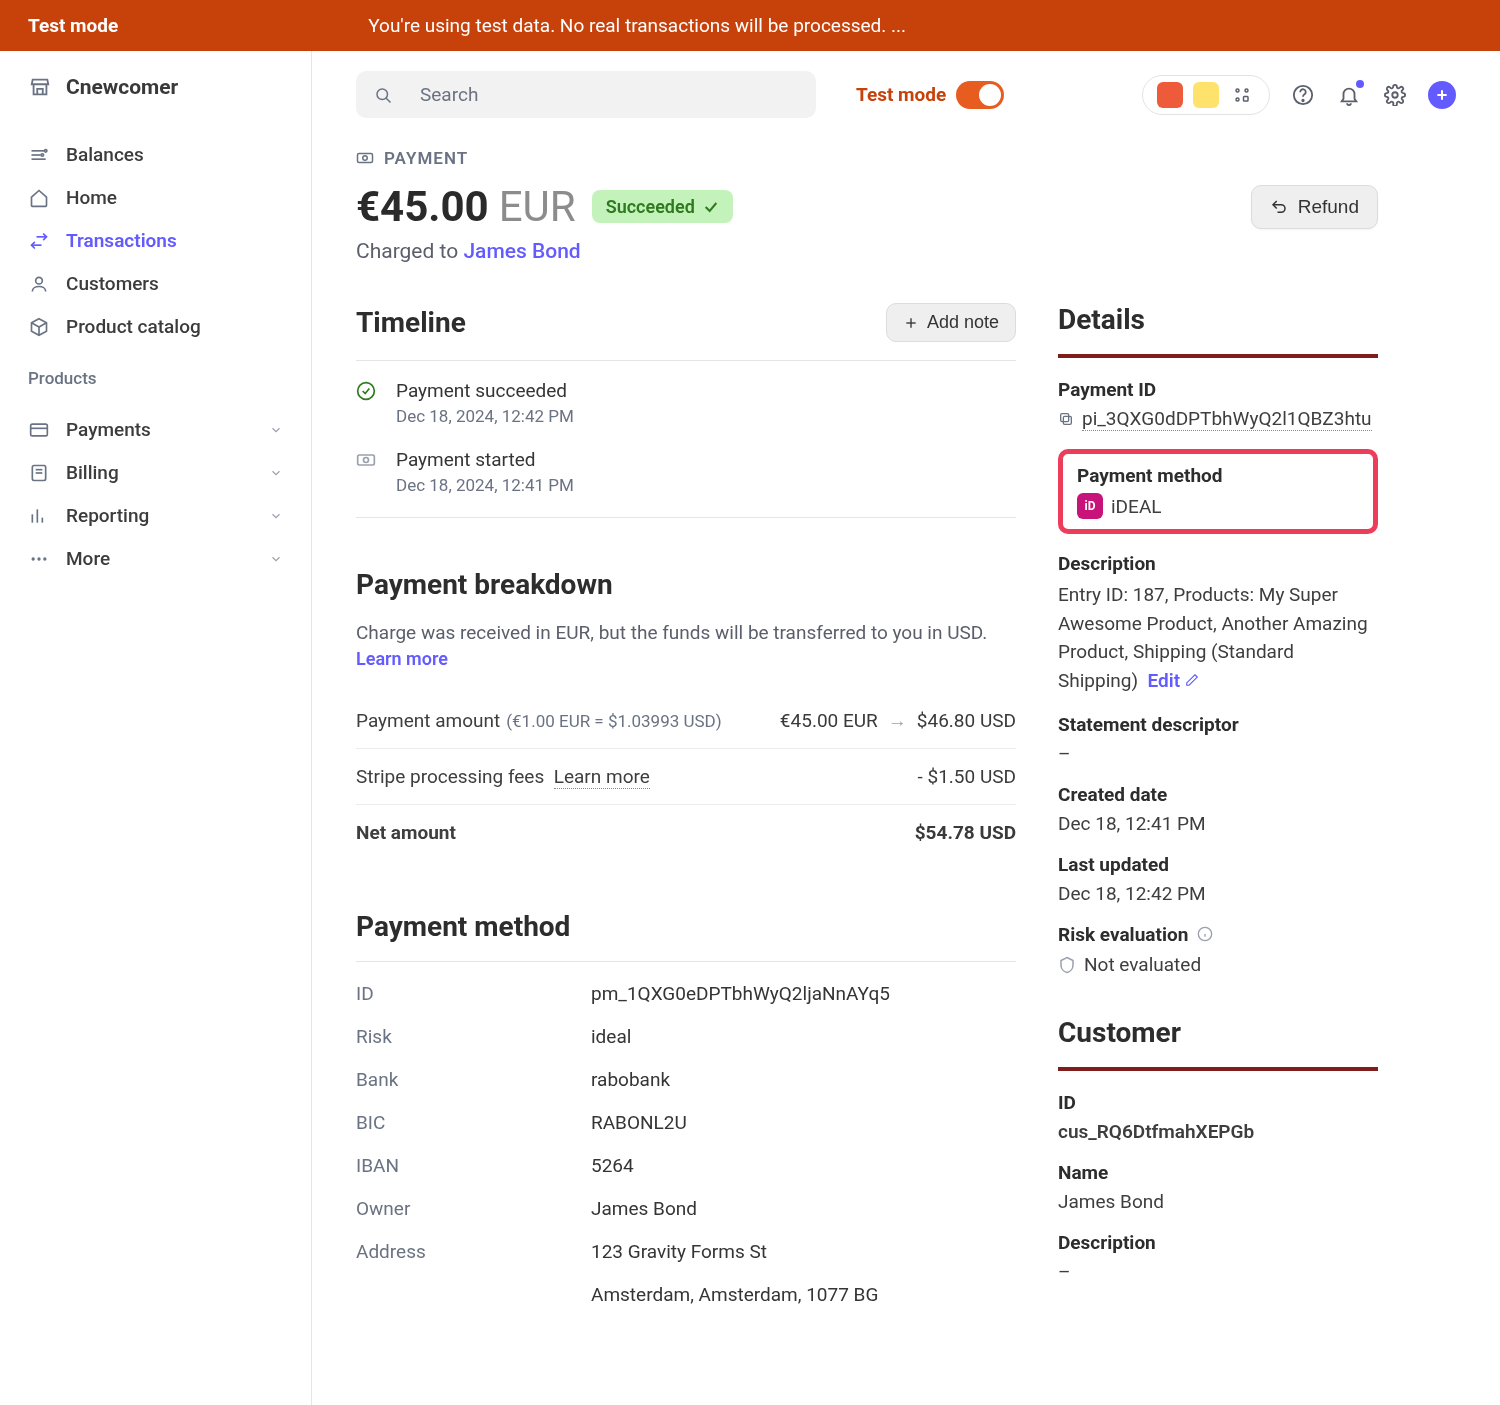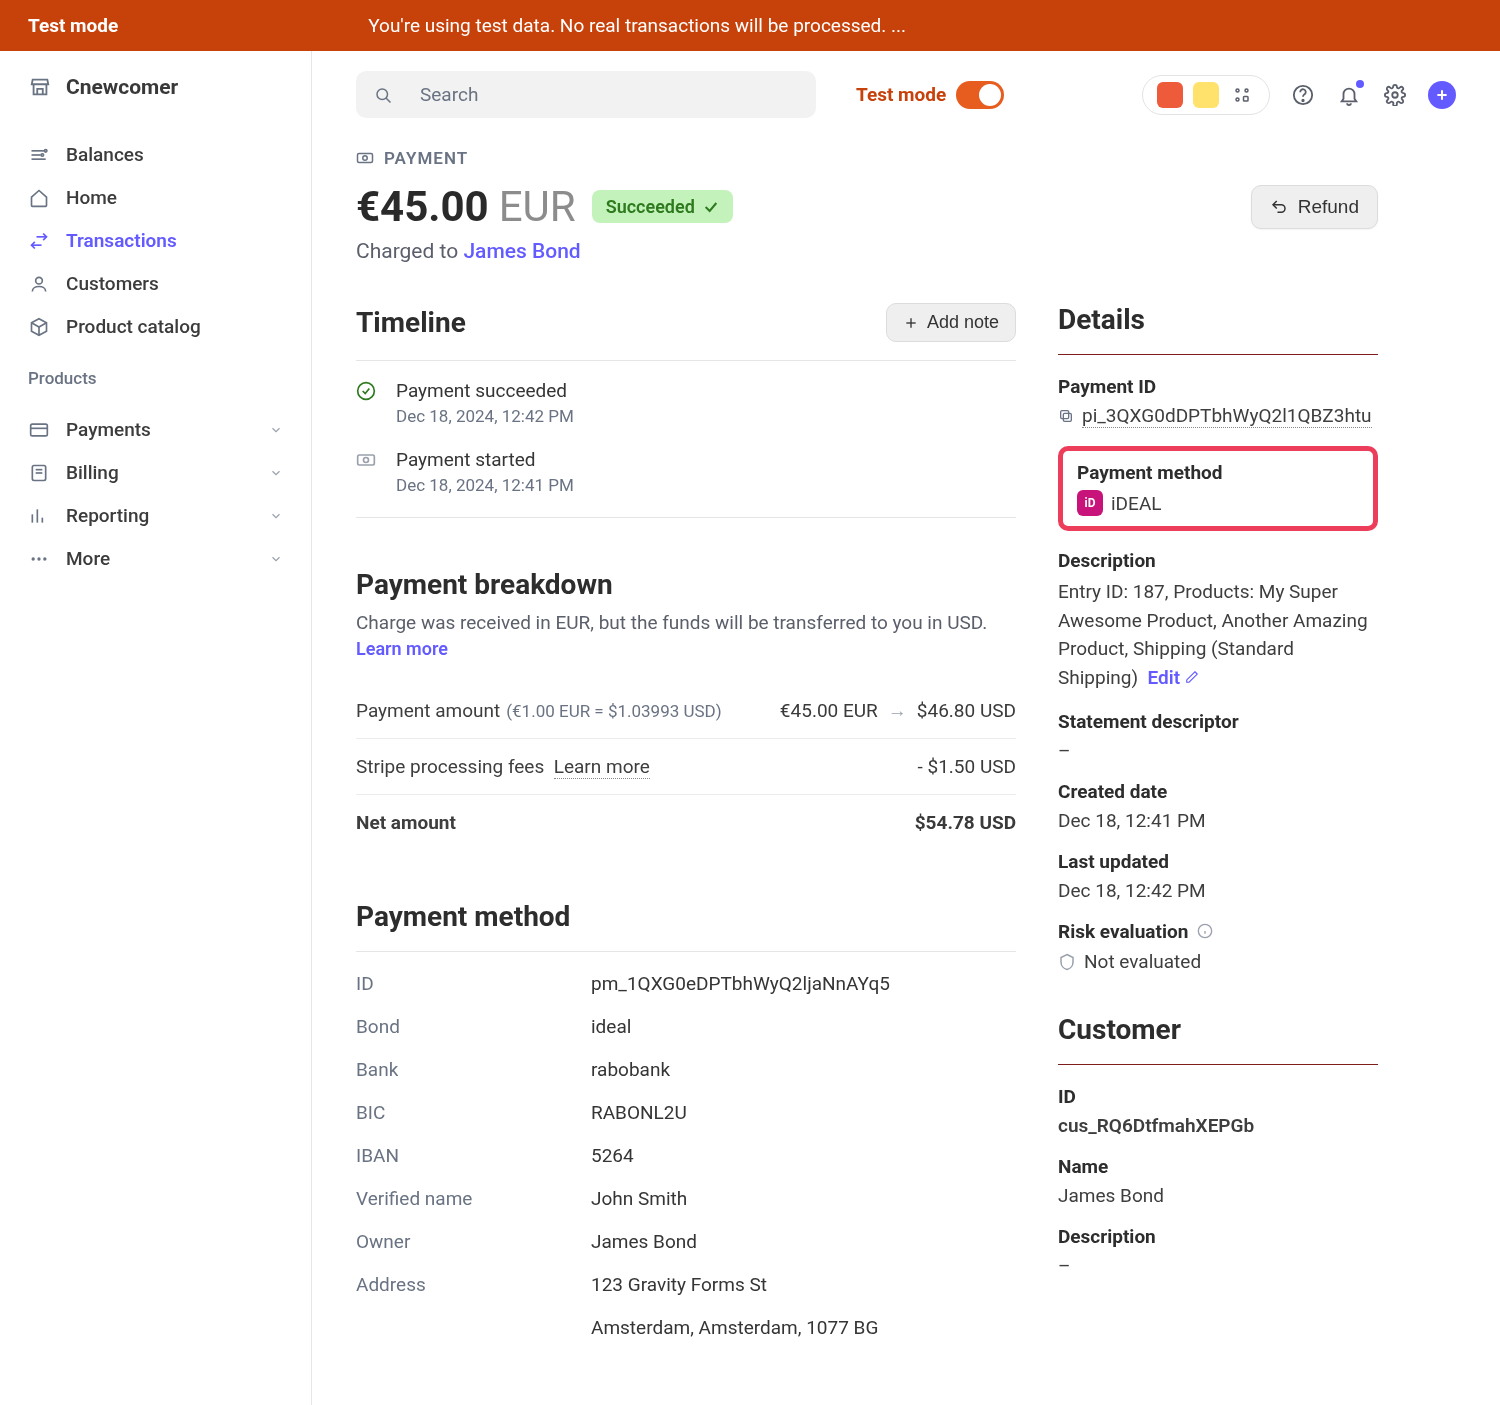--- a/index.html
+++ b/index.html
@@ -54,39 +54,39 @@
   .panel-title{font-size:28px;font-weight:700;color:#2d2d2d;}
   .ghost-btn{border:1px solid #dcdcdc;border-radius:10px;padding:8px 16px;display:flex;align-items:center;gap:8px;font-size:18px;color:#333;}
   
   .tl-item{display:flex;gap:18px;margin-bottom:22px;}
   .tl-icon{width:22px;flex-shrink:0;color:#2e7a1e;margin-top:2px;}
   .tl-icon.gray{color:#9aa0ac;}
   .tl-text{font-size:19px;color:#353535;}
   .tl-time{font-size:17px;color:#6a7383;margin-top:4px;}
 
   .section{margin-top:50px;}
-  .subhead{font-size:28px;font-weight:700;color:#2d2d2d;margin-bottom:10px;}
+  .subhead{font-size:28px;font-weight:700;color:#2d2d2d;margin-bottom:20px;}
   .subnote{font-size:19px;color:#5b5f6b;margin-bottom:4px;}
   .link{color:#635bff;font-weight:600;cursor:pointer;}
   .dotted{border-bottom:1px dotted #888;cursor:pointer;}
 
   .brow{display:flex;justify-content:space-between;padding:16px 0;border-bottom:1px solid #ececec;font-size:19px;color:#3e3e3e;}
   .brow:last-child{border-bottom:none;}
   .brow .lbl{color:#3e3e3e;}
   .brow .lbl .sub{color:#6a7383;font-size:17px;margin-left:6px;}
   .brow .val{color:#3a3a3a;display:flex;align-items:center;gap:10px;}
   .brow .val .arrow{color:#9aa0ac;}
   .brow.bold{font-weight:700;}
 
   .kv{display:flex;padding:10px 0;font-size:19px;}
   .kv .k{width:235px;color:#6a7383;}
   .kv .v{flex:1;color:#353535;}
 
   
-  .r-title{font-size:28px;font-weight:700;color:#2d2d2d;border-bottom:1px solid #7f1d1d;padding-bottom:18px;margin-bottom:20px;}
+  .r-title{font-size:28px;font-weight:700;color:#2d2d2d;border-bottom:4px solid #7f1d1d;padding-bottom:18px;margin-bottom:20px;}
   .r-label{font-size:19px;font-weight:700;color:#2d2d2d;margin-top:18px;}
   .r-val{font-size:19px;color:#3e3e3e;margin-top:6px;display:flex;align-items:center;gap:8px;}
   .ideal-badge{width:26px;height:26px;border-radius:6px;background:#c7137a;color:#fff;display:flex;align-items:center;justify-content:center;font-size:12px;font-weight:700;}
   .highlight-box{border:5px solid #ec3e5a;border-radius:10px;padding:10px 14px;margin-top:18px;}
   .highlight-box .r-label{margin-top:0;}
   .copy-icon{color:#6a7383;}
   .shield{color:#9aa0ac;}
 
   .r-section{margin-top:40px;}
   .divider{height:1px;background:#e5e5e5;margin:20px 0 0 0;}
@@ -385,38 +385,34 @@
 
           <div class="section">
             <div class="panel-head" style="margin-bottom:10px;">
               <div class="panel-title">Payment method</div>
             </div>
             <div class="kv">
                 <div class="k">ID</div>
                 <div class="v">pm_1QXG0eDPTbhWyQ2ljaNnAYq5</div>
               </div>
             <div class="kv">
-                <div class="k">Bond</div>
+                <div class="k">Risk</div>
                 <div class="v">ideal</div>
               </div>
             <div class="kv">
                 <div class="k">Bank</div>
                 <div class="v">rabobank</div>
               </div>
             <div class="kv">
                 <div class="k">BIC</div>
                 <div class="v">RABONL2U</div>
               </div>
             <div class="kv">
                 <div class="k">IBAN</div>
                 <div class="v">5264</div>
-              </div>
-            <div class="kv">
-                <div class="k">Verified name</div>
-                <div class="v">John Smith</div>
               </div>
             <div class="kv">
                 <div class="k">Owner</div>
                 <div class="v">James Bond</div>
               </div>
             <div class="kv">
                 <div class="k">Address</div>
                 <div class="v">123 Gravity Forms St</div>
               </div>
             <div class="kv">

